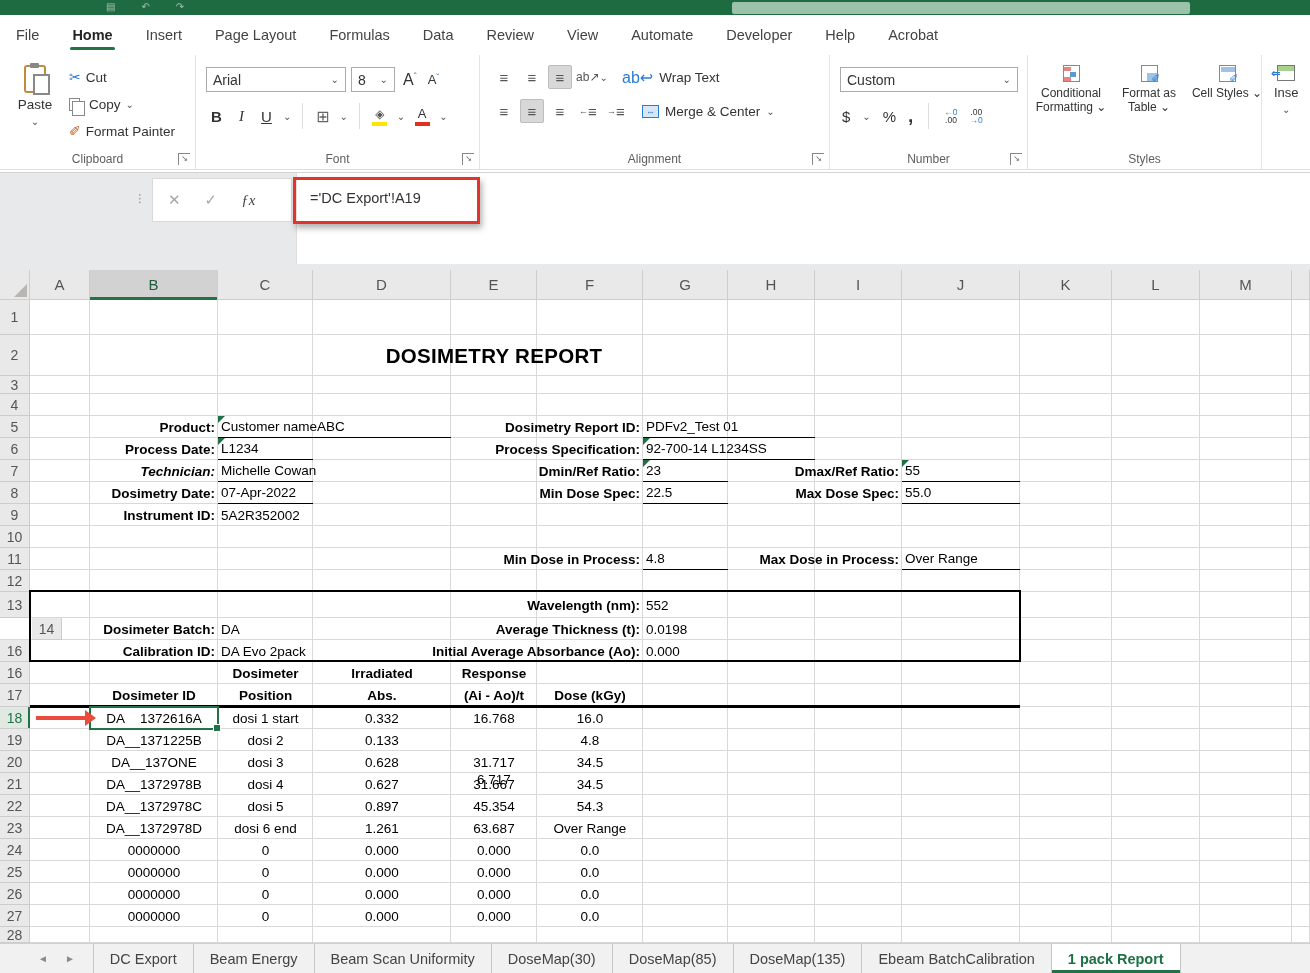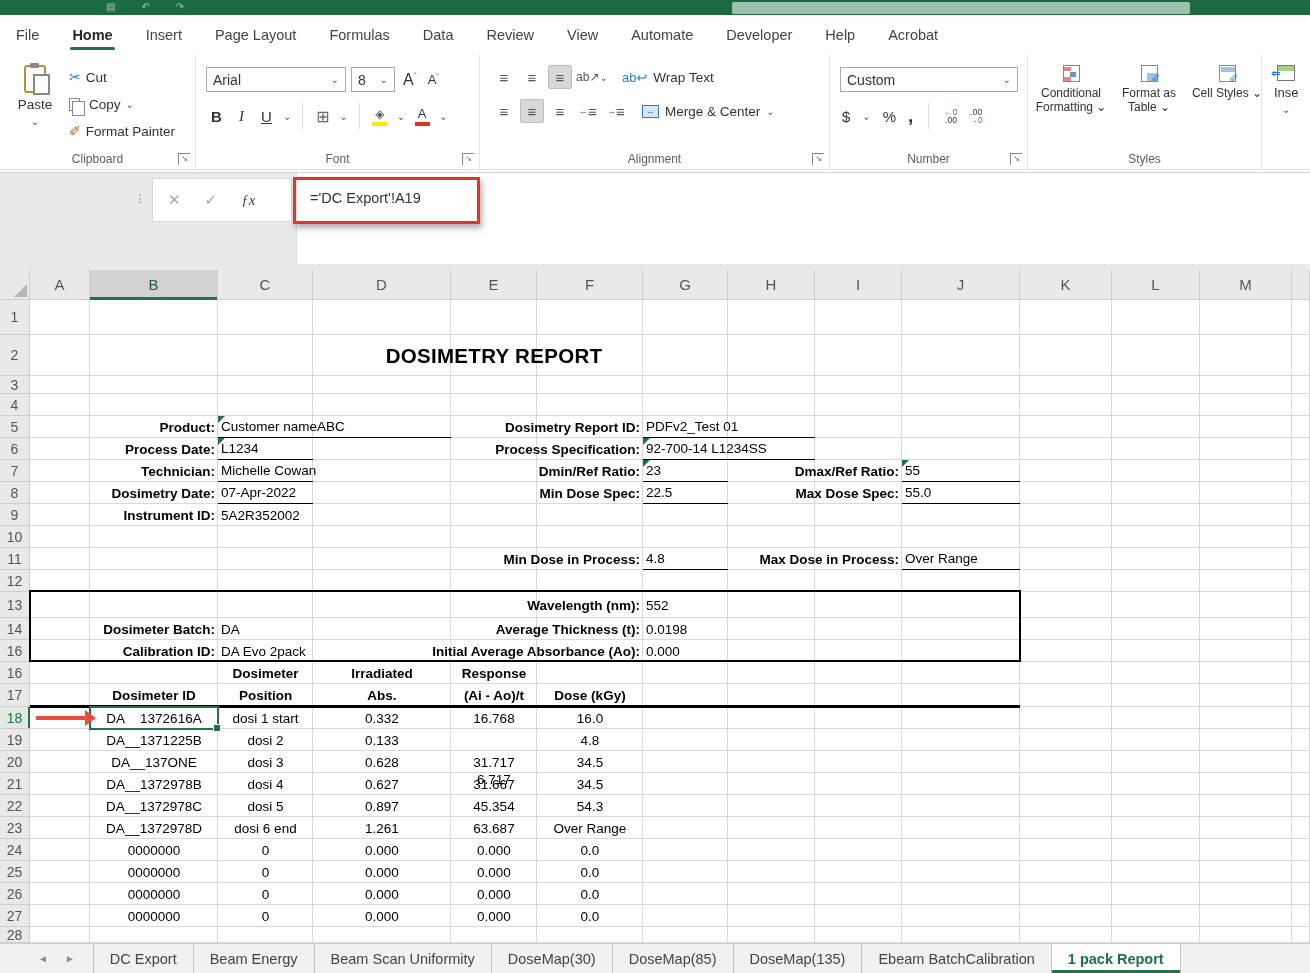--- a/index.html
+++ b/index.html
@@ -49,21 +49,21 @@
 .fontrow2{position:absolute;top:48px;left:12px;display:flex;gap:8px;align-items:center;}
 .fglyph{font-size:15px;color:#333;width:17px;text-align:center;}
 .bar-icon{position:relative;width:18px;display:flex;flex-direction:column;align-items:center;gap:1px;font-size:12px;color:#555;}
 .bar-icon .bar{width:15px;height:4px;}
 .vsep{width:1px;height:26px;background:#e0dedc;margin:0 3px;}
 
 .g-align{width:350px;}
 .alrow1{position:absolute;top:10px;left:12px;display:flex;gap:4px;align-items:center;}
 .alrow2{position:absolute;top:44px;left:12px;display:flex;gap:4px;align-items:center;}
 .wrapbtn,.mergebtn{display:flex;align-items:center;gap:6px;font-size:13.5px;color:#333;margin-left:10px;}
-.wrap-icon{color:#2b7cd3;font-size:13px;}
+.wrap-icon{color:#2b7cd3;font-size:16px;}
 .merge-icon{width:17px;height:13px;border:1.5px solid #2b7cd3;background:#d7e7f7;font-size:9px;color:#2b7cd3;display:flex;align-items:center;justify-content:center;}
 .mini{font-size:9px;color:#555;}
 
 .g-number{width:198px;}
 .numrow1{position:absolute;top:12px;left:10px;}
 .combo.numfmt{width:178px;}
 .numrow2{position:absolute;top:48px;left:12px;display:flex;gap:12px;align-items:center;font-size:15px;color:#333;}
 .dec{display:flex;flex-direction:column;align-items:center;font-size:8.5px;line-height:8px;color:#333;}
 .dec .blue{color:#2b7cd3;}
 
@@ -375,21 +375,21 @@
       <div class="rowhdr" style="top: 124px; height: 22px;">4</div>
       <div class="rowhdr" style="top: 146px; height: 22px;">5</div>
       <div class="rowhdr" style="top: 168px; height: 22px;">6</div>
       <div class="rowhdr" style="top: 190px; height: 22px;">7</div>
       <div class="rowhdr" style="top: 212px; height: 22px;">8</div>
       <div class="rowhdr" style="top: 234px; height: 22px;">9</div>
       <div class="rowhdr" style="top: 256px; height: 22px;">10</div>
       <div class="rowhdr" style="top: 278px; height: 22px;">11</div>
       <div class="rowhdr" style="top: 300px; height: 22px;">12</div>
       <div class="rowhdr" style="top: 322px; height: 26px;">13</div>
-      <div class="rowhdr" style="top: 348px; height: 22px;">14</div>
+      <div class="rowhdr" style="top: 348px; height: 22px; margin-left: 32px;">14</div>
       <div class="rowhdr" style="top: 370px; height: 22px;">16</div>
       <div class="rowhdr" style="top: 392px; height: 22px;">16</div>
       <div class="rowhdr" style="top: 414px; height: 23px;">17</div>
       <div class="rowhdr sel" style="top: 437px; height: 22px;">18</div>
       <div class="rowhdr" style="top: 459px; height: 22px;">19</div>
       <div class="rowhdr" style="top: 481px; height: 22px;">20</div>
       <div class="rowhdr" style="top: 503px; height: 22px;">21</div>
       <div class="rowhdr" style="top: 525px; height: 22px;">22</div>
       <div class="rowhdr" style="top: 547px; height: 22px;">23</div>
       <div class="rowhdr" style="top: 569px; height: 22px;">24</div>
@@ -400,21 +400,21 @@
       <div class="corner"></div>
       <div class="cellc ac ab title" style="left: 329px; top: 65px; width: 330px; height: 41px; text-align: right;">DOSIMETRY REPORT</div>
       <div class="cellc ar ab" style="left: 90px; top: 146px; width: 128px; height: 22px;">Product:</div>
       <div class="cellc ul tri" style="left: 218px; top: 146px; width: 233px; height: 22px;">Customer nameABC</div>
       <div class="cellc ar ab" style="left: 451px; top: 146px; width: 192px; height: 22px;">Dosimetry Report ID:</div>
       <div class="cellc ul" style="left: 643px; top: 146px; width: 172px; height: 22px;">PDFv2_Test 01</div>
       <div class="cellc ar ab" style="left: 90px; top: 168px; width: 128px; height: 22px;">Process Date:</div>
       <div class="cellc ul tri" style="left: 218px; top: 168px; width: 95px; height: 22px;">L1234</div>
       <div class="cellc ar ab" style="left: 451px; top: 168px; width: 192px; height: 22px;">Process Specification:</div>
       <div class="cellc ul tri" style="left: 643px; top: 168px; width: 172px; height: 22px;">92-700-14 L1234SS</div>
-      <div class="cellc ar ab" style="left: 90px; top: 190px; width: 128px; height: 22px;">Technician:</div>
+      <div class="cellc ar ab" style="left: 90px; top: 190px; width: 128px; height: 22px; font-style: italic;">Technician:</div>
       <div class="cellc ul" style="left: 218px; top: 190px; width: 95px; height: 22px;">Michelle Cowan</div>
       <div class="cellc ar ab" style="left: 451px; top: 190px; width: 192px; height: 22px;">Dmin/Ref Ratio:</div>
       <div class="cellc ul tri" style="left: 643px; top: 190px; width: 85px; height: 22px;">23</div>
       <div class="cellc ar ab" style="left: 728px; top: 190px; width: 174px; height: 22px;">Dmax/Ref Ratio:</div>
       <div class="cellc ul tri" style="left: 902px; top: 190px; width: 118px; height: 22px;">55</div>
       <div class="cellc ar ab" style="left: 90px; top: 212px; width: 128px; height: 22px;">Dosimetry Date:</div>
       <div class="cellc ul" style="left: 218px; top: 212px; width: 95px; height: 22px;">07-Apr-2022</div>
       <div class="cellc ar ab" style="left: 451px; top: 212px; width: 192px; height: 22px;">Min Dose Spec:</div>
       <div class="cellc ul" style="left: 643px; top: 212px; width: 85px; height: 22px;">22.5</div>
       <div class="cellc ar ab" style="left: 728px; top: 212px; width: 174px; height: 22px;">Max Dose Spec:</div>

